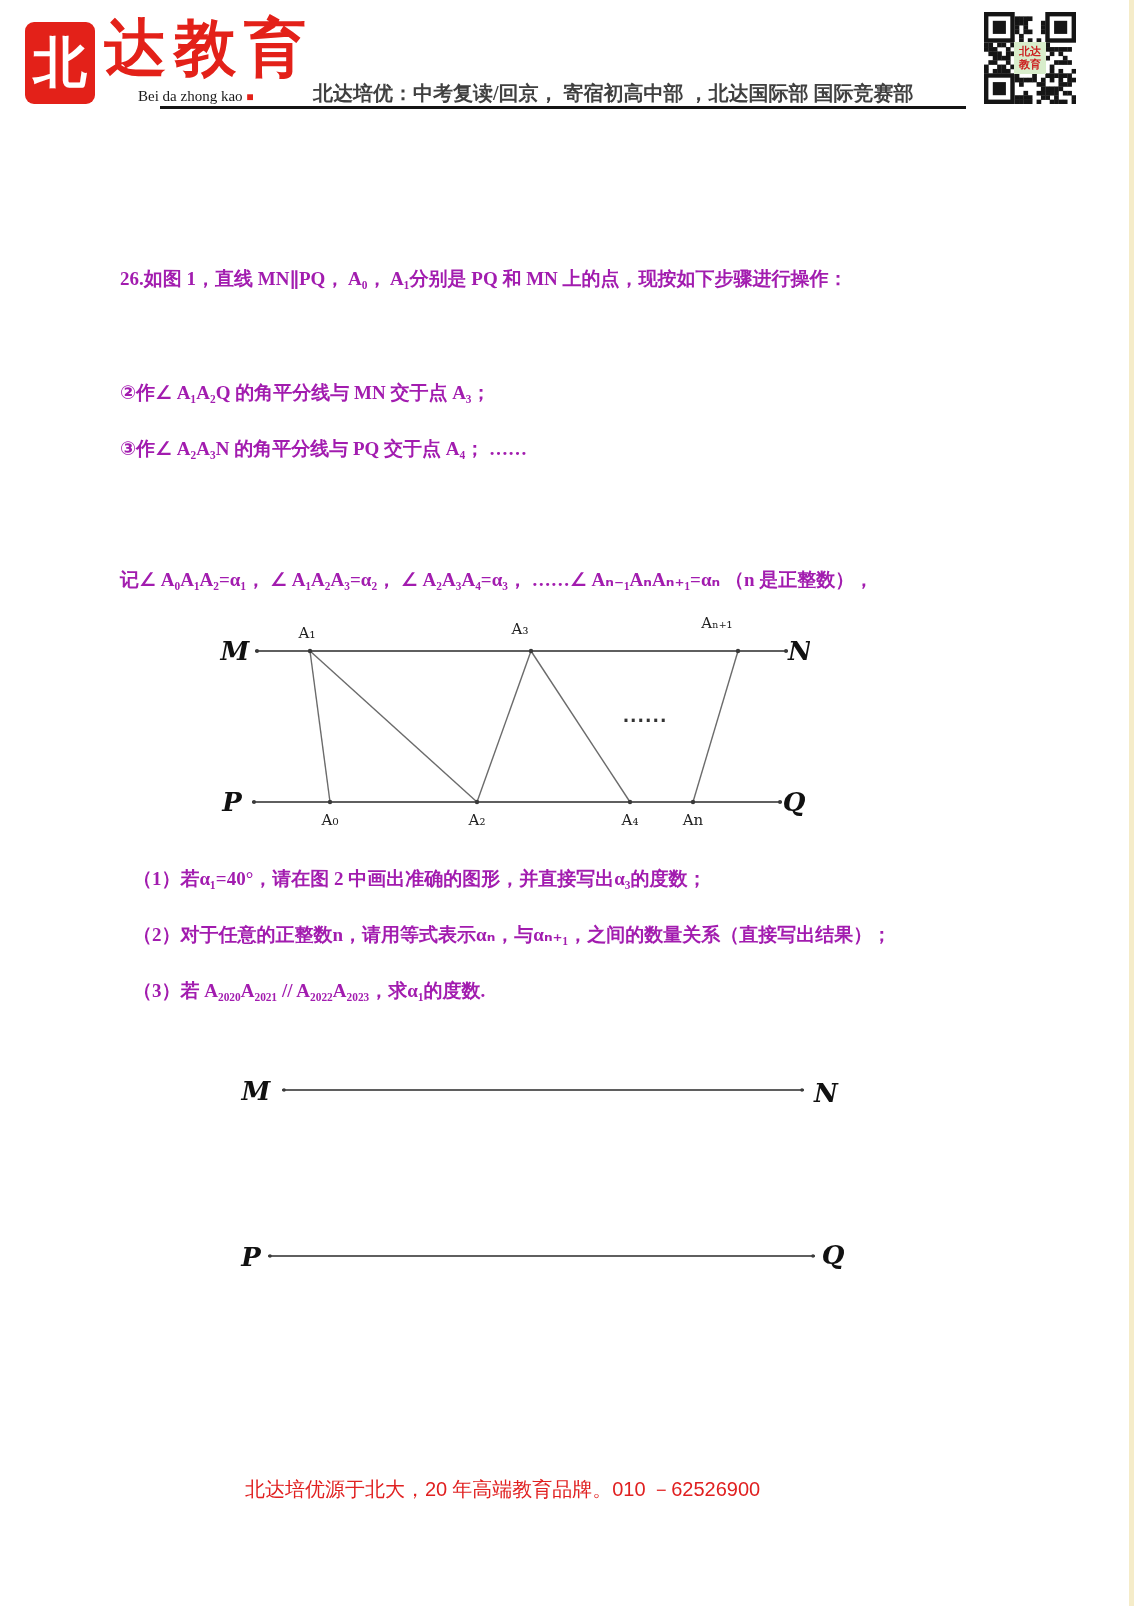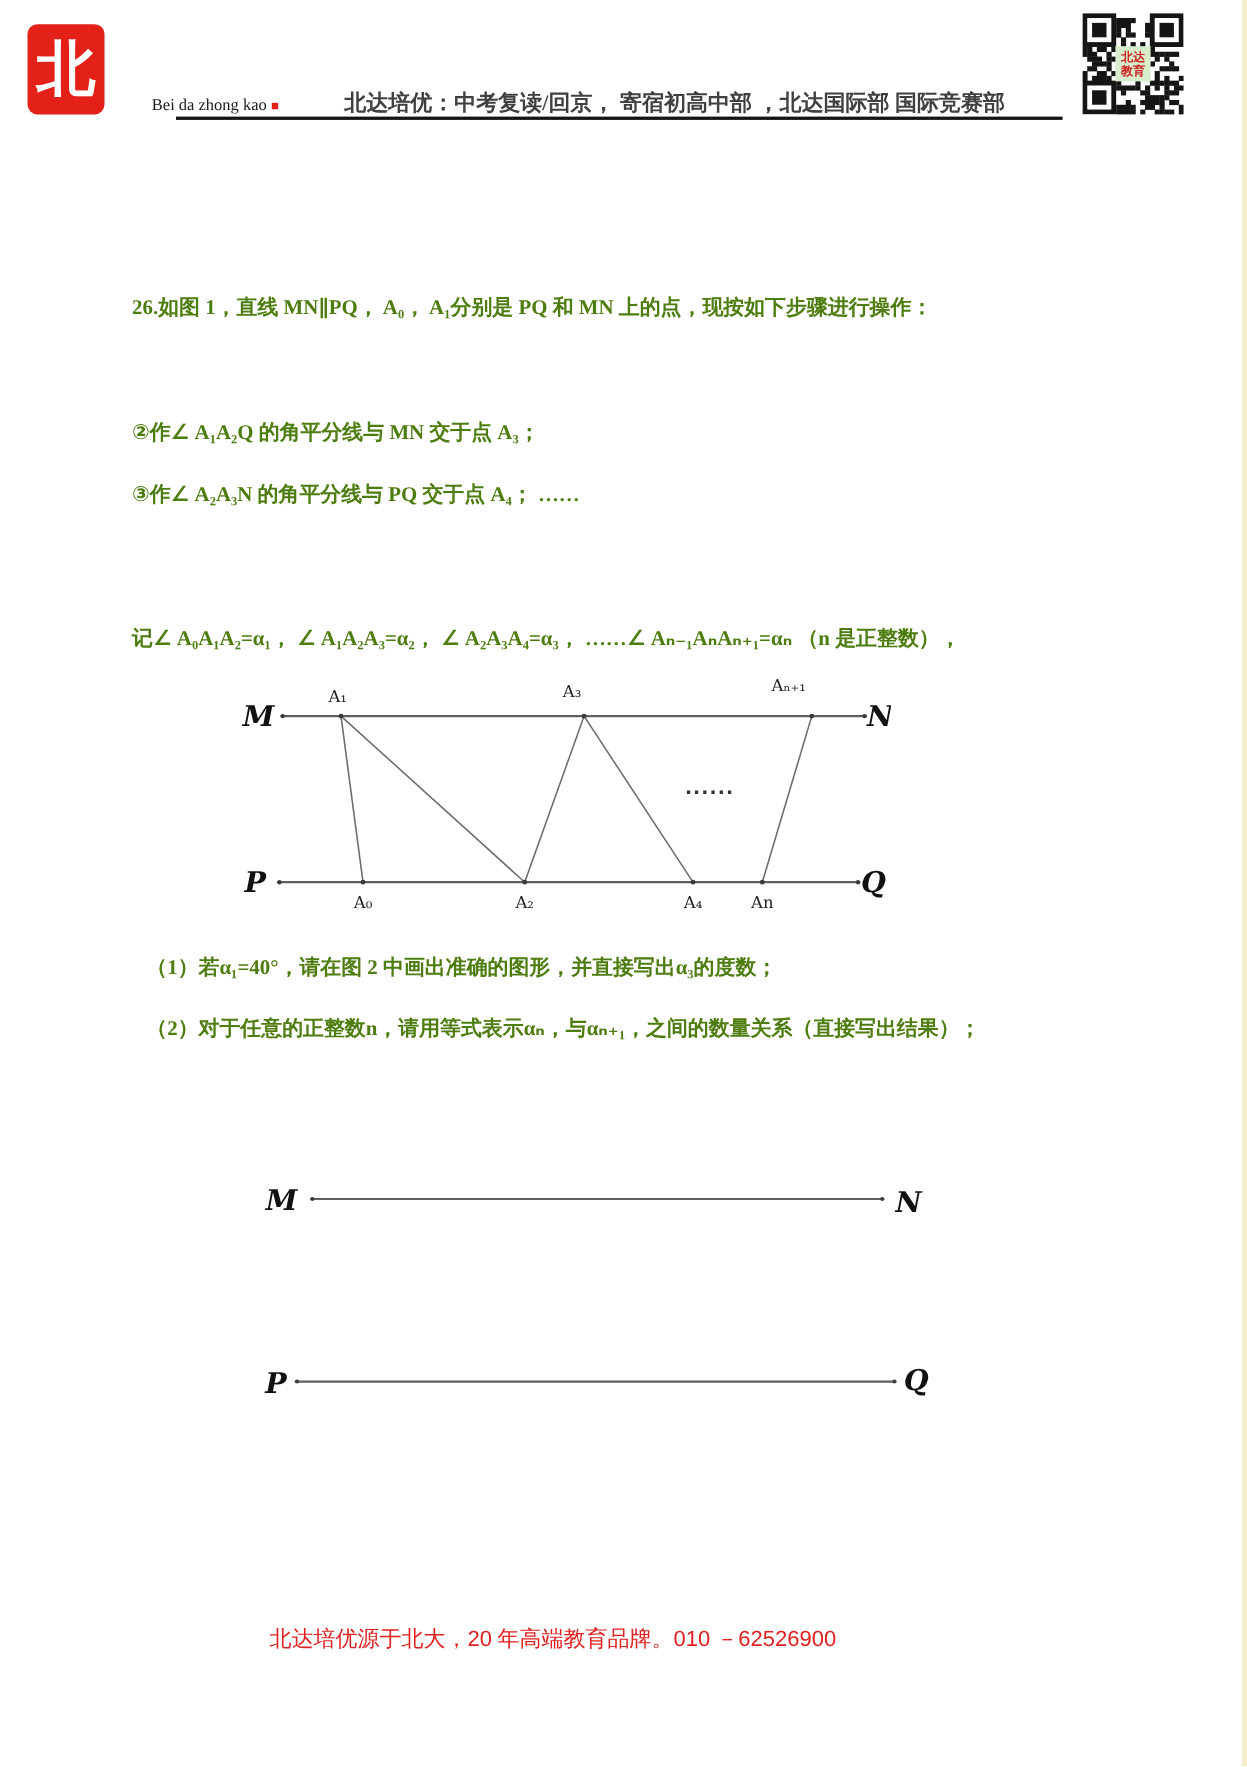--- a/index.html
+++ b/index.html
@@ -14,21 +14,21 @@
   .brand{position:absolute;left:104px;top:6px;font-size:62px;font-weight:bold;color:#e32119;
          letter-spacing:8px;font-family:"DejaVu Serif",serif;}
   .tagline{position:absolute;left:106px;top:88px;font-size:15px;color:#1a1a1a;white-space:nowrap;margin-left:32px;}
   .tagline .sq{color:#e32119;font-size:12px;}
   .slogan{position:absolute;left:313px;top:80px;font-size:20px;color:#404040;white-space:nowrap;font-weight:700;}
   .rule{position:absolute;left:160px;top:106px;width:806px;height:3px;background:#141414;}
   .qr{position:absolute;left:984px;top:12px;width:92px;height:92px;}
   .qr text{font-family:"DejaVu Sans",sans-serif;font-weight:bold;}
 
   
-  .textline{position:absolute;left:120px;font-size:19px;white-space:nowrap;font-weight:600;color:#4d7c0f;}
+  .textline{position:absolute;left:120px;font-size:19px;white-space:nowrap;font-weight:600;color:#a21caf;}
   .qline{left:133px;}
 
   
   .fig{position:absolute;}
   .mainline{stroke:#5f5f5f;stroke-width:2;}
   .seg{stroke:#6b6b6b;stroke-width:1.4;}
   .pt{fill:#3a3a3a;}
   .fig-letter{font:italic bold 26px "DejaVu Serif",serif;fill:#111;}
   .fig-sub{font:15px "DejaVu Serif","DejaVu Sans",serif;fill:#222;}
   .dots-t{font:bold 17px "DejaVu Sans",sans-serif;fill:#333;letter-spacing:1px;}
@@ -37,20 +37,21 @@
   .footer{position:absolute;left:245px;top:1476px;font-size:20px;color:#e02020;white-space:nowrap;}
   .footer .b{font-weight:normal;font-family:"Liberation Sans","DejaVu Sans",sans-serif;}
 </style>
 </head>
 <body>
 
 <div class="page">
   <div class="edge-strip"></div>
 
   <div class="stamp">北</div>
+  <div class="brand">达教育</div>
   <div class="tagline">
     <span>Bei da zhong kao</span>
     <span class="sq">■</span>
   </div>
   <div class="slogan">北达培优：中考复读/回京， 寄宿初高中部 ，北达国际部 国际竞赛部</div>
   <div class="rule"></div>
 
   <svg id="qr-svg" class="qr" viewBox="0 0 92 92">
       <rect x="87.62" y="87.62" width="4.68" height="4.68" fill="#151515"></rect>
       <rect x="78.86" y="87.62" width="4.68" height="4.68" fill="#151515"></rect>
@@ -233,20 +234,21 @@
     <text class="fig-sub" x="507" y="30" text-anchor="middle">Aₙ₊₁</text>
     <text class="fig-sub" x="120" y="227" text-anchor="middle">A₀</text>
     <text class="fig-sub" x="267" y="227" text-anchor="middle">A₂</text>
     <text class="fig-sub" x="420" y="227" text-anchor="middle">A₄</text>
     <text class="fig-sub" x="483" y="227" text-anchor="middle">An</text>
     <text class="dots-t" x="435" y="124" text-anchor="middle">......</text>
   </svg>
 
   <div class="textline qline" style="top:866px">（1）若α₁=40°，请在图 2 中画出准确的图形，并直接写出α₃的度数；</div>
   <div class="textline qline" style="top:922px">（2）对于任意的正整数n，请用等式表示αₙ，与αₙ₊₁，之间的数量关系（直接写出结果）；</div>
+  <div class="textline qline" style="top:978px">（3）若 A₂₀₂₀A₂₀₂₁ // A₂₀₂₂A₂₀₂₃，求α₁的度数.</div>
 
   <svg class="fig" style="left:230px;top:1040px" width="620" height="240" viewBox="0 0 620 240">
     <line class="mainline" x1="52" y1="50" x2="574" y2="50"></line>
     <circle class="pt" cx="54" cy="50" r="1.8"></circle>
       <circle class="pt" cx="572" cy="50" r="1.8"></circle>
     <line class="mainline" x1="38" y1="216" x2="585" y2="216"></line>
     <circle class="pt" cx="40" cy="216" r="1.8"></circle>
       <circle class="pt" cx="583" cy="216" r="1.8"></circle>
     <text class="fig-letter" x="26" y="60" text-anchor="middle">M</text>
     <text class="fig-letter" x="596" y="62" text-anchor="middle">N</text>

